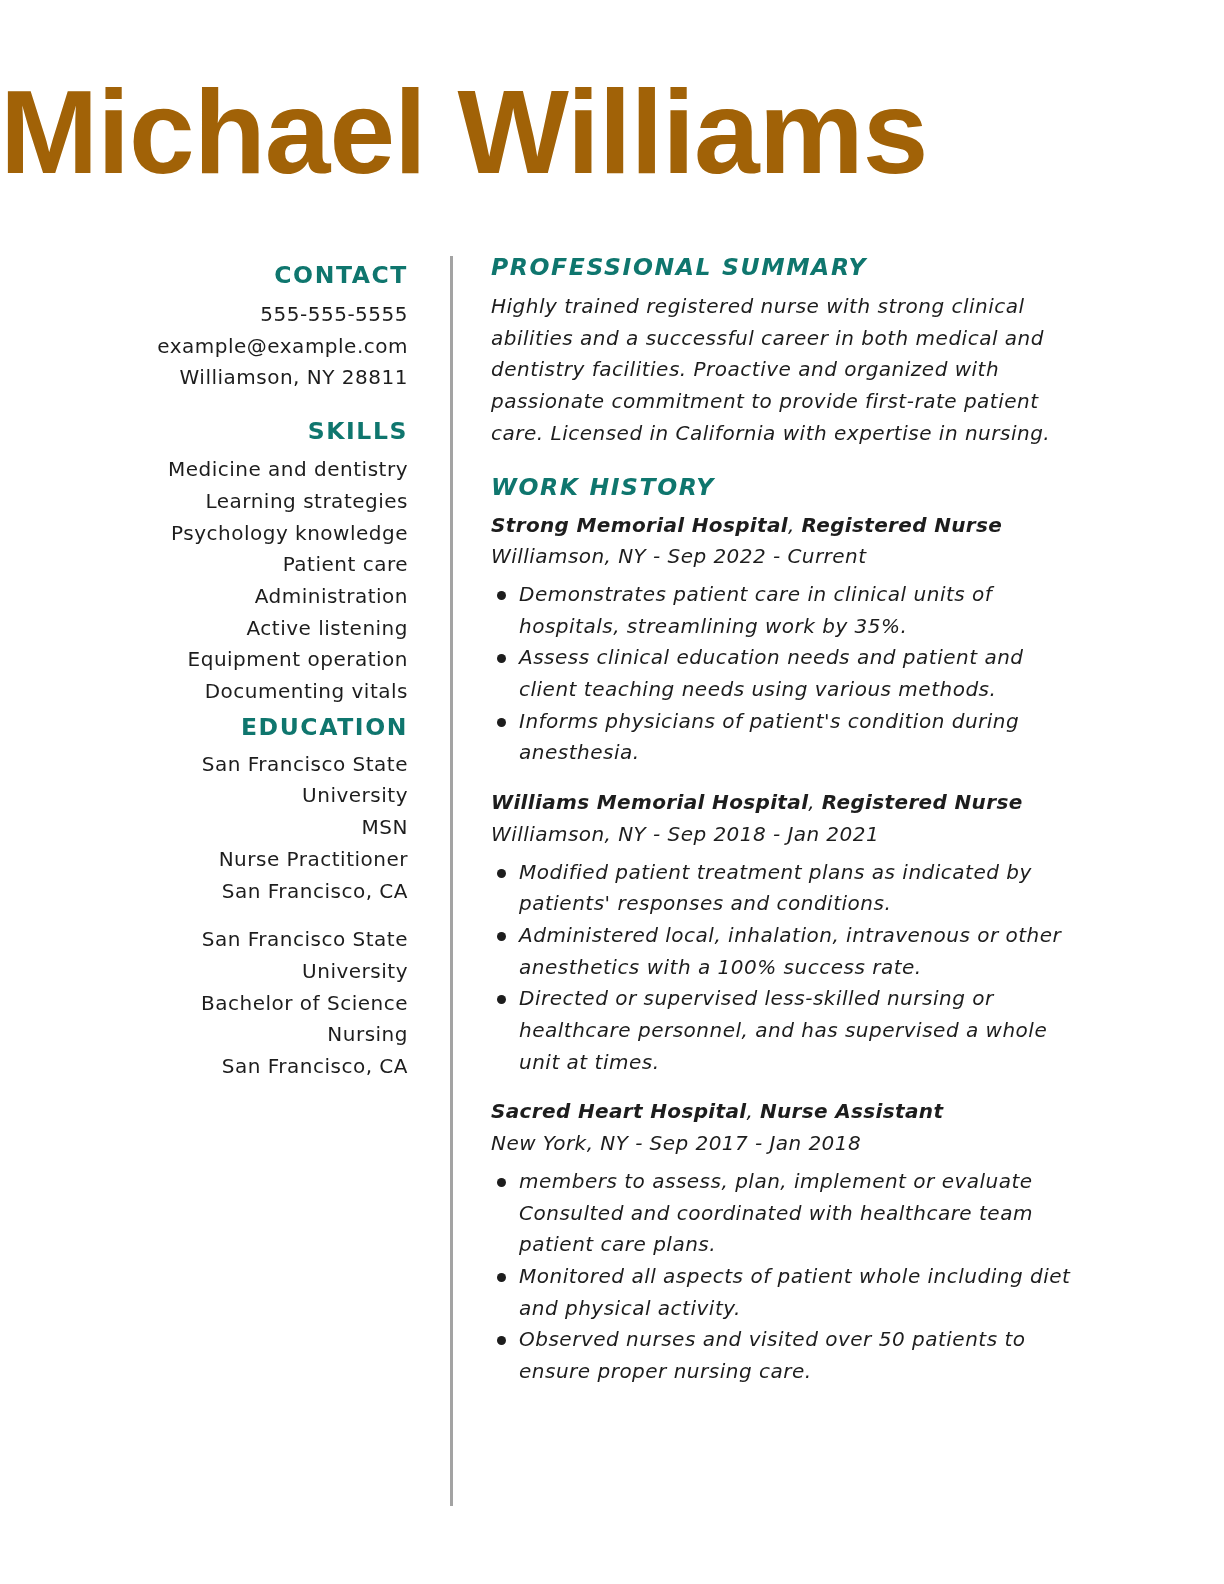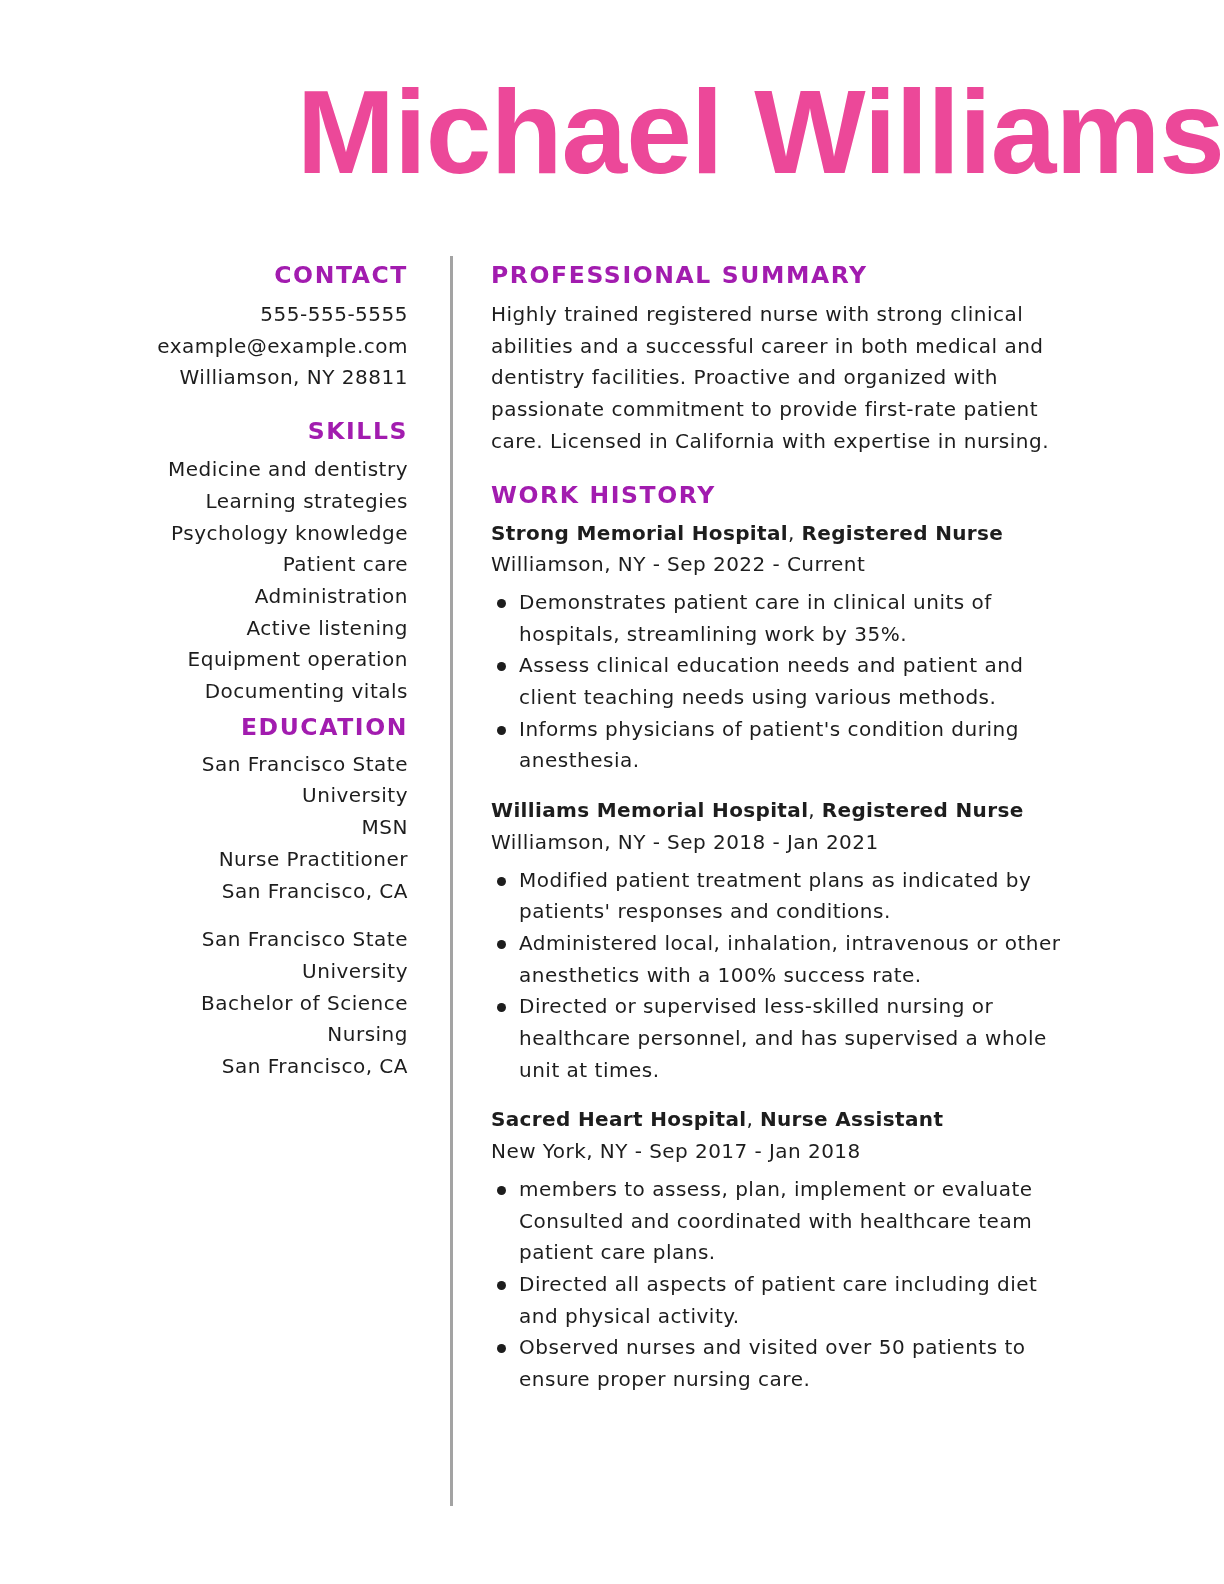--- a/index.html
+++ b/index.html
@@ -7,50 +7,50 @@
       width: 1224px; height: 1584px;
       background: #ffffff;
       position: relative;
       font-family: "DejaVu Sans", sans-serif;
       color: #1d1d1d;
       overflow: hidden;
     }
     .name {
       position: absolute;
       left: 0; width: 1224px; top: 62px;
-      text-align: right;
+      text-align: left;
       font-family: "Liberation Sans", sans-serif;
       font-weight: bold;
       font-size: 118px;
       letter-spacing: -1px;
       line-height: 140px;
-      color: #ec4899;
+      color: #a16207;
       margin: 0;
     }
     .left {
       position: absolute;
       left: 110px; width: 298px; top: 256px;
       text-align: right;
     }
     .right {
       position: absolute;
-      left: 491px; width: 640px; top: 256px;
+      left: 491px; width: 640px; top: 248px; font-style: italic;
     }
     .divider {
       position: absolute;
       left: 450px; top: 256px;
       width: 3px; height: 1250px;
       background: #a3a3a3;
     }
     .heading {
       font-family: "DejaVu Sans", sans-serif;
       font-weight: bold;
       font-size: 23.5px;
       letter-spacing: 1.6px;
-      color: #a21caf;
+      color: #0f766e;
       margin: 0;
       line-height: 38px;
     }
     .line {
       font-size: 20px;
       line-height: 31.7px;
       letter-spacing: 0.5px;
       white-space: nowrap;
     }
     .contact-block { margin-top: 5px; }
@@ -219,21 +219,21 @@
           <div class="job-meta">New York, NY - Sep 2017 - Jan 2018</div>
           <ul class="bullets">
             <li>
               <span class="bullet-dot"></span>
               <div class="line">members to assess, plan, implement or evaluate</div>
               <div class="line">Consulted and coordinated with healthcare team</div>
               <div class="line">patient care plans.</div>
             </li>
             <li>
               <span class="bullet-dot"></span>
-              <div class="line">Directed all aspects of patient care including diet</div>
+              <div class="line">Monitored all aspects of patient whole including diet</div>
               <div class="line">and physical activity.</div>
             </li>
             <li>
               <span class="bullet-dot"></span>
               <div class="line">Observed nurses and visited over 50 patients to</div>
               <div class="line">ensure proper nursing care.</div>
             </li>
           </ul>
         </div>
       </div>

